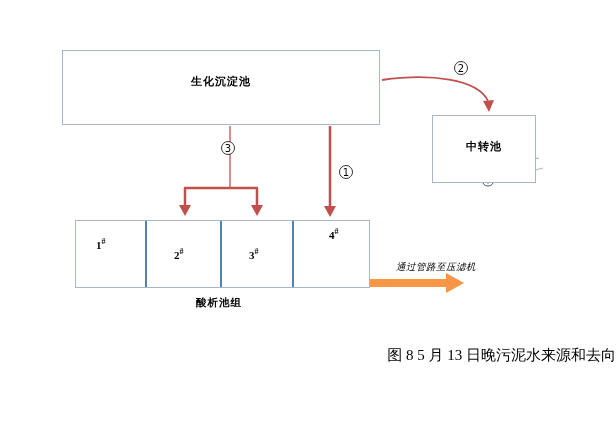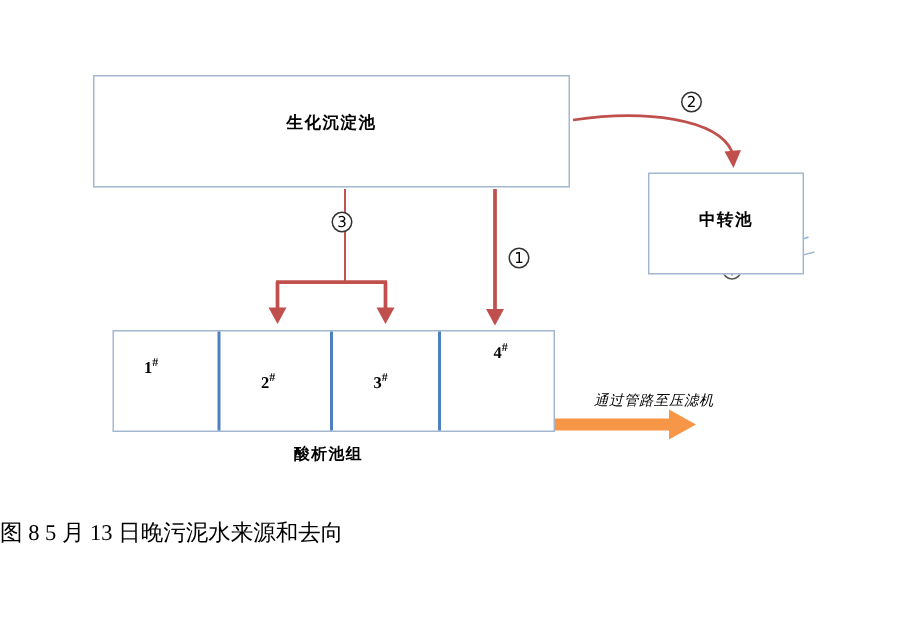--- a/index.html
+++ b/index.html
@@ -20,21 +20,21 @@
   .comp-label{position:absolute;font-size:11px;font-weight:bold;}
   .comp-label sup{font-size:8px;}
   .divider{position:absolute;top:0;width:2px;height:100%;background:var(--divider);}
   .route-badge{
     position:absolute;width:14px;height:14px;border:1px solid #333;border-radius:50%;
     font-family:"DejaVu Sans","Liberation Sans",sans-serif;
     font-size:10px;line-height:14px;text-align:center;background:#fff;box-sizing:border-box;
   }
   .small-note{position:absolute;font-size:9.5px;letter-spacing:0.5px;}
   .group-label{position:absolute;font-size:10.5px;font-weight:bold;letter-spacing:1px;}
-  .caption{position:absolute;left:0;width:100%;text-align:left;font-size:15px;}
+  .caption{position:absolute;left:0;width:100%;text-align:right;font-size:15px;}
   svg.layer{position:absolute;left:0;top:0;}
   .stroke-red{stroke:var(--arrow-red);fill:none;}
   .fill-red{fill:var(--arrow-red);stroke:none;}
   .stroke-wave{stroke:var(--wave);fill:none;stroke-width:1;}
   .stroke-border{stroke:var(--tank-border);fill:none;stroke-width:1;}
   .fill-orange{fill:var(--arrow-orange);stroke:none;}
   .pump-circle{fill:#ffffff;stroke:#555;stroke-width:1;}
   .pump-tri{fill:#1a1a1a;stroke:none;}
 </style>
 </head>

